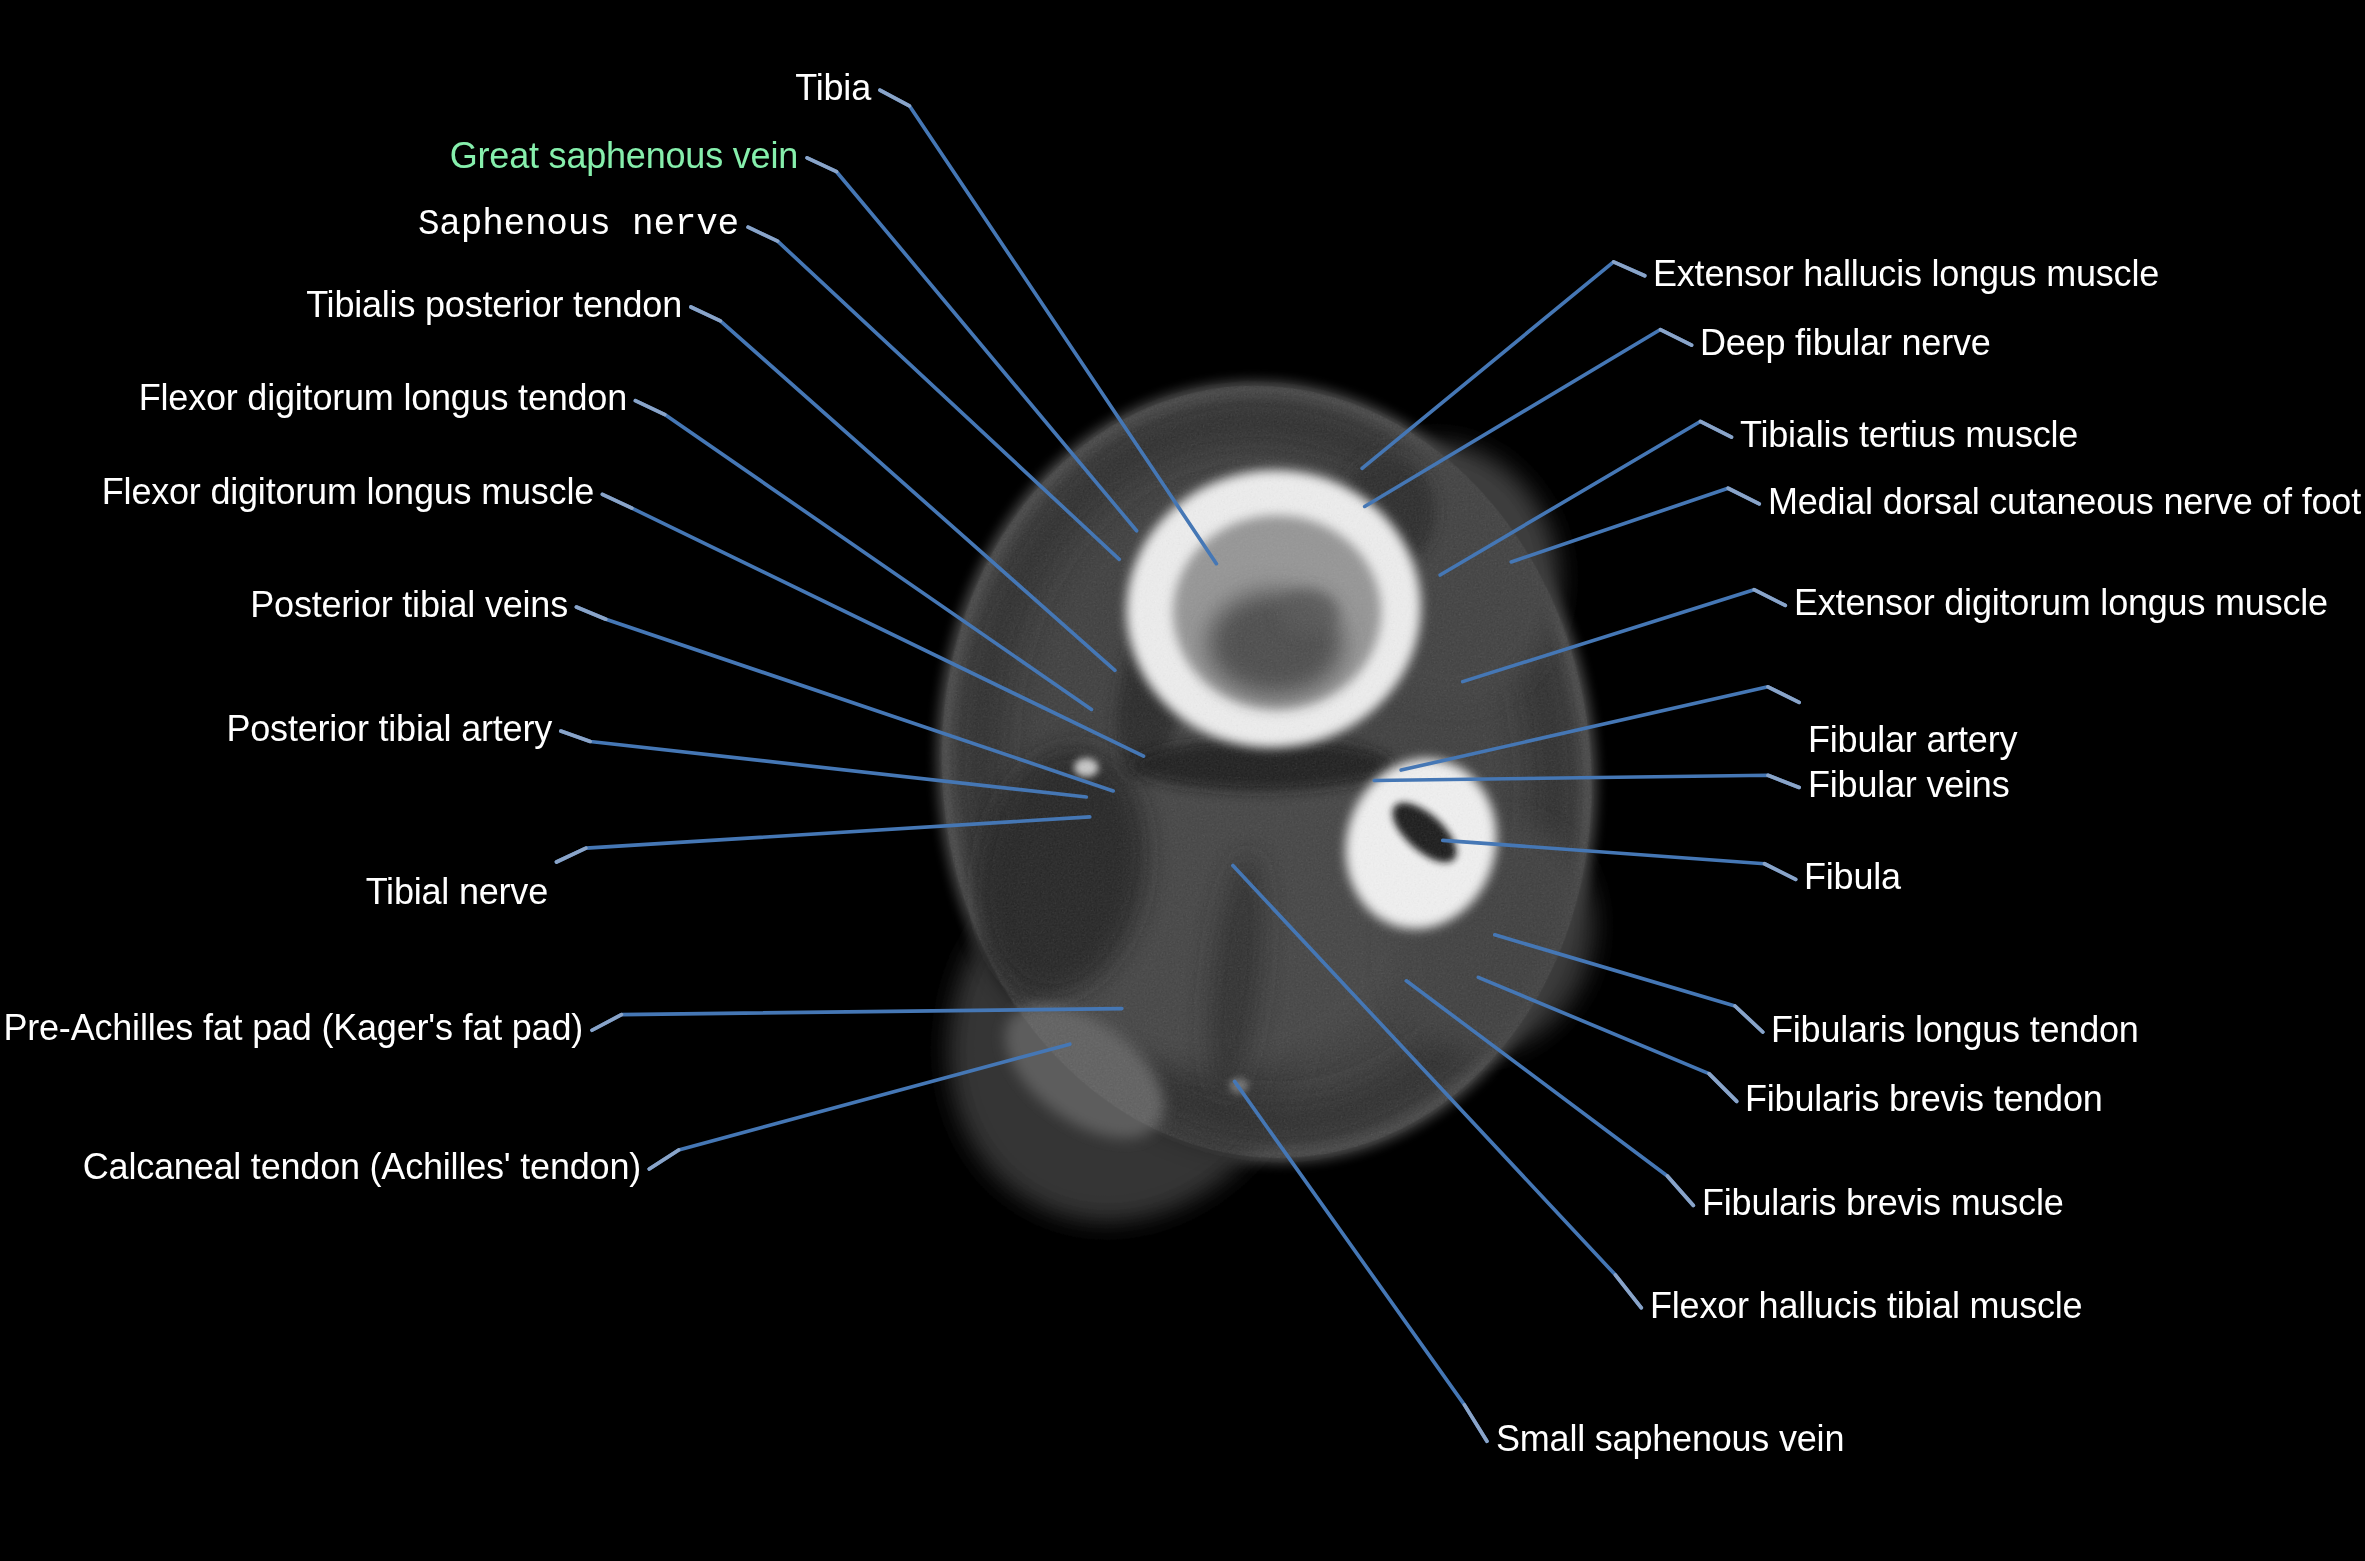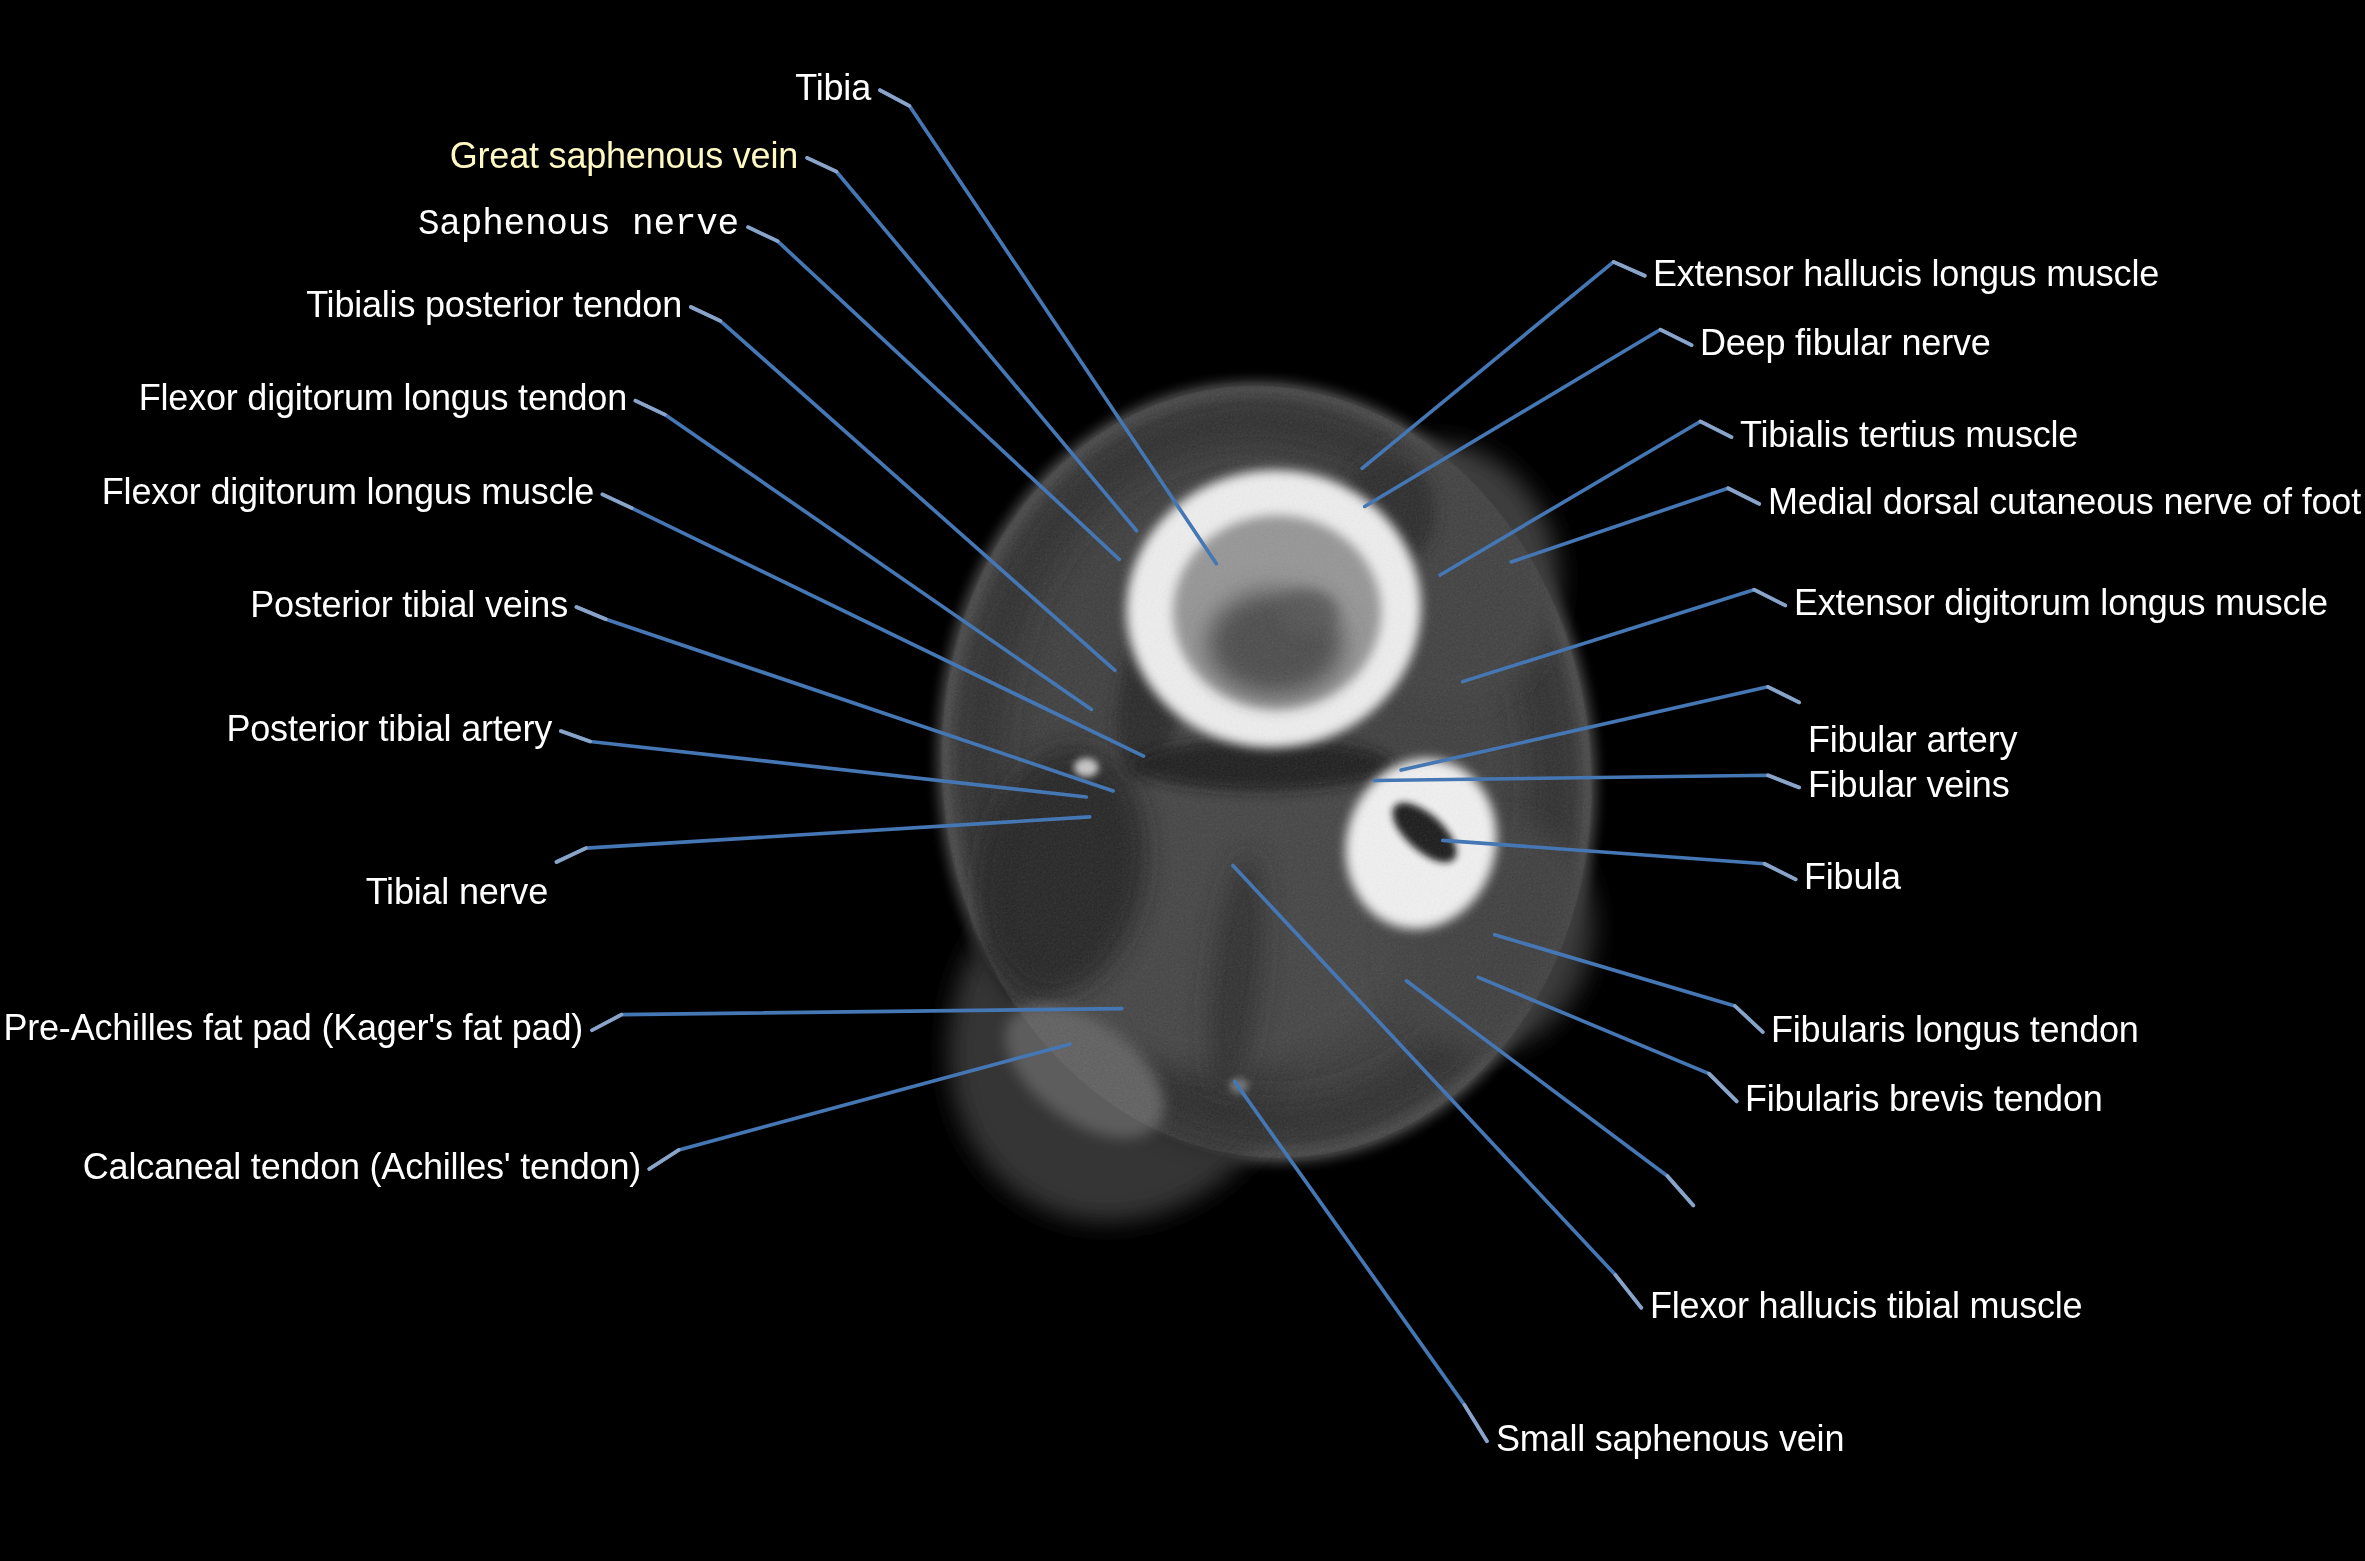--- a/index.html
+++ b/index.html
@@ -117,36 +117,37 @@
       <line x1="1952" y1="1390" x2="1922" y2="1356" class="leader" stroke="#8aa4c8"></line>
       <polyline points="1421,998 1862,1470 1892,1508" class="leader" stroke="#4577b5"></polyline>
       <line x1="1892" y1="1508" x2="1862" y2="1470" class="leader" stroke="#8aa4c8"></line>
       <polyline points="1423,1247 1688,1620 1714,1662" class="leader" stroke="#4577b5"></polyline>
       <line x1="1714" y1="1662" x2="1688" y2="1620" class="leader" stroke="#8aa4c8"></line>
     </g>
 </svg>
 
 <div id="labels">
     <div class="label left" style="right: 1495px; top: 66px; color: rgb(255, 255, 255);">Tibia</div>
-    <div class="label left" style="right: 1568px; top: 134px; color: #fef9c3; margin-left: 12px;">Great saphenous vein</div>
+    <div class="label left" style="right: 1568px; top: 134px; color: #86efac; margin-left: 12px;">Great saphenous vein</div>
     <div class="label left" style="right: 1627px; top: 203px; color: rgb(255, 255, 255); font-family: Liberation Mono, monospace;">Saphenous nerve</div>
     <div class="label left" style="right: 1684px; top: 283px; color: rgb(255, 255, 255);">Tibialis posterior tendon</div>
     <div class="label left" style="right: 1739px; top: 376px; color: rgb(255, 255, 255);">Flexor digitorum longus tendon</div>
     <div class="label left" style="right: 1772px; top: 470px; color: rgb(255, 255, 255);">Flexor digitorum longus muscle</div>
     <div class="label left" style="right: 1798px; top: 583px; color: rgb(255, 255, 255);">Posterior tibial veins</div>
     <div class="label left" style="right: 1814px; top: 707px; color: rgb(255, 255, 255);">Posterior tibial artery</div>
     <div class="label left" style="right: 1818px; top: 838px; color: rgb(255, 255, 255); margin-top: 32px;">Tibial nerve</div>
     <div class="label left" style="right: 1783px; top: 1006px; color: rgb(255, 255, 255);">Pre-Achilles fat pad (Kager's fat pad)</div>
     <div class="label left" style="right: 1725px; top: 1145px; color: rgb(255, 255, 255);">Calcaneal tendon (Achilles' tendon)</div>
     <div class="label right" style="left: 1653px; top: 252px; color: rgb(255, 255, 255);">Extensor hallucis longus muscle</div>
     <div class="label right" style="left: 1700px; top: 321px; color: rgb(255, 255, 255);">Deep fibular nerve</div>
     <div class="label right" style="left: 1740px; top: 413px; color: rgb(255, 255, 255);">Tibialis tertius muscle</div>
     <div class="label right" style="left: 1768px; top: 480px; color: rgb(255, 255, 255);">Medial dorsal cutaneous nerve of foot</div>
     <div class="label right" style="left: 1794px; top: 581px; color: rgb(255, 255, 255);">Extensor digitorum longus muscle</div>
     <div class="label right" style="left: 1808px; top: 678px; color: rgb(255, 255, 255); margin-top: 40px;">Fibular artery</div>
     <div class="label right" style="left: 1808px; top: 763px; color: rgb(255, 255, 255);">Fibular veins</div>
     <div class="label right" style="left: 1804px; top: 855px; color: rgb(255, 255, 255);">Fibula</div>
     <div class="label right" style="left: 1771px; top: 1008px; color: rgb(255, 255, 255);">Fibularis longus tendon</div>
     <div class="label right" style="left: 1745px; top: 1077px; color: rgb(255, 255, 255);">Fibularis brevis tendon</div>
+    <div class="label right" style="left: 1702px; top: 1181px; color: rgb(255, 255, 255);">Fibularis brevis muscle</div>
     <div class="label right" style="left: 1650px; top: 1284px; color: rgb(255, 255, 255);">Flexor hallucis tibial muscle</div>
     <div class="label right" style="left: 1496px; top: 1417px; color: rgb(255, 255, 255);">Small saphenous vein</div>
   </div>
 
 
 </body></html>

